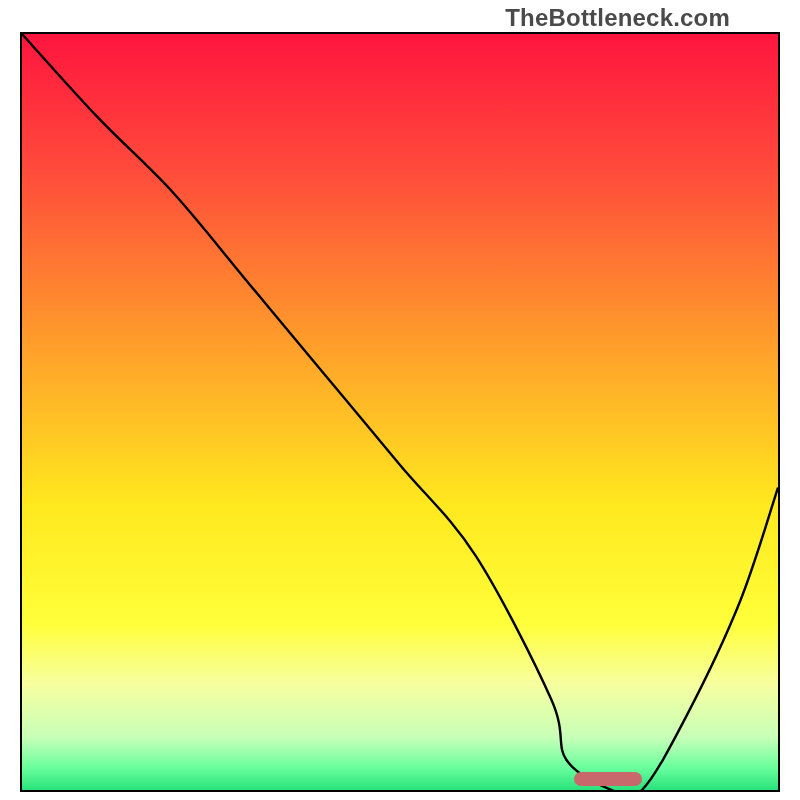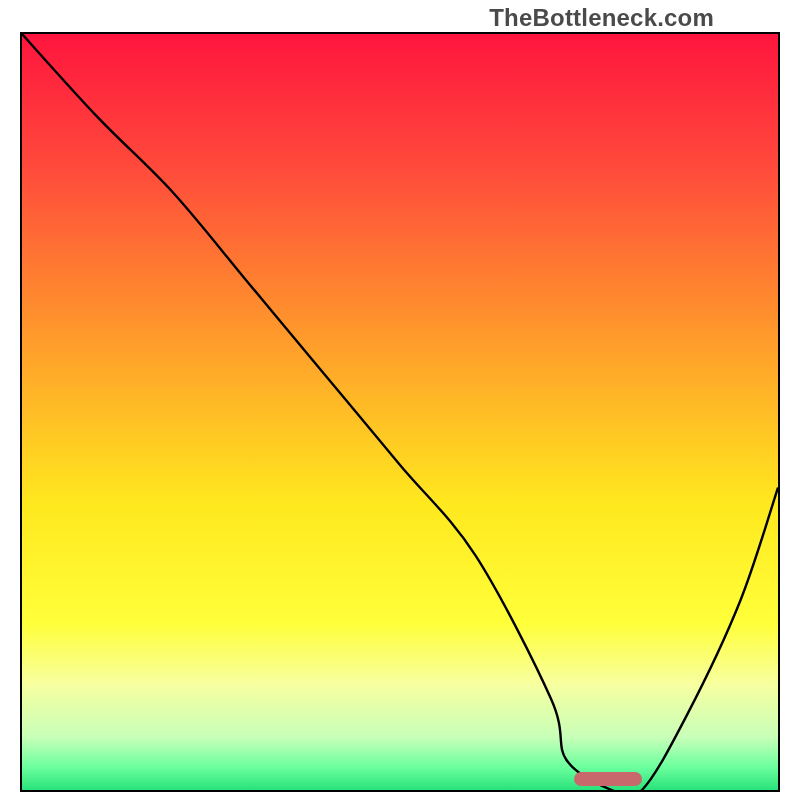--- a/index.html
+++ b/index.html
@@ -8,20 +8,21 @@
     width: 800px;
     height: 800px;
     overflow: hidden;
     background: #ffffff;
     font-family: Arial, Helvetica, sans-serif;
   }
   .frame {
     position: relative;
     width: 730px;
     height: 800px;
+    padding-left: 16px;
   }
   .watermark {
     position: absolute;
     top: 4px;
     right: 16px;
     font-size: 24px;
     font-weight: 600;
     color: #4a4a4a;
     letter-spacing: 0.2px;
     user-select: none;

